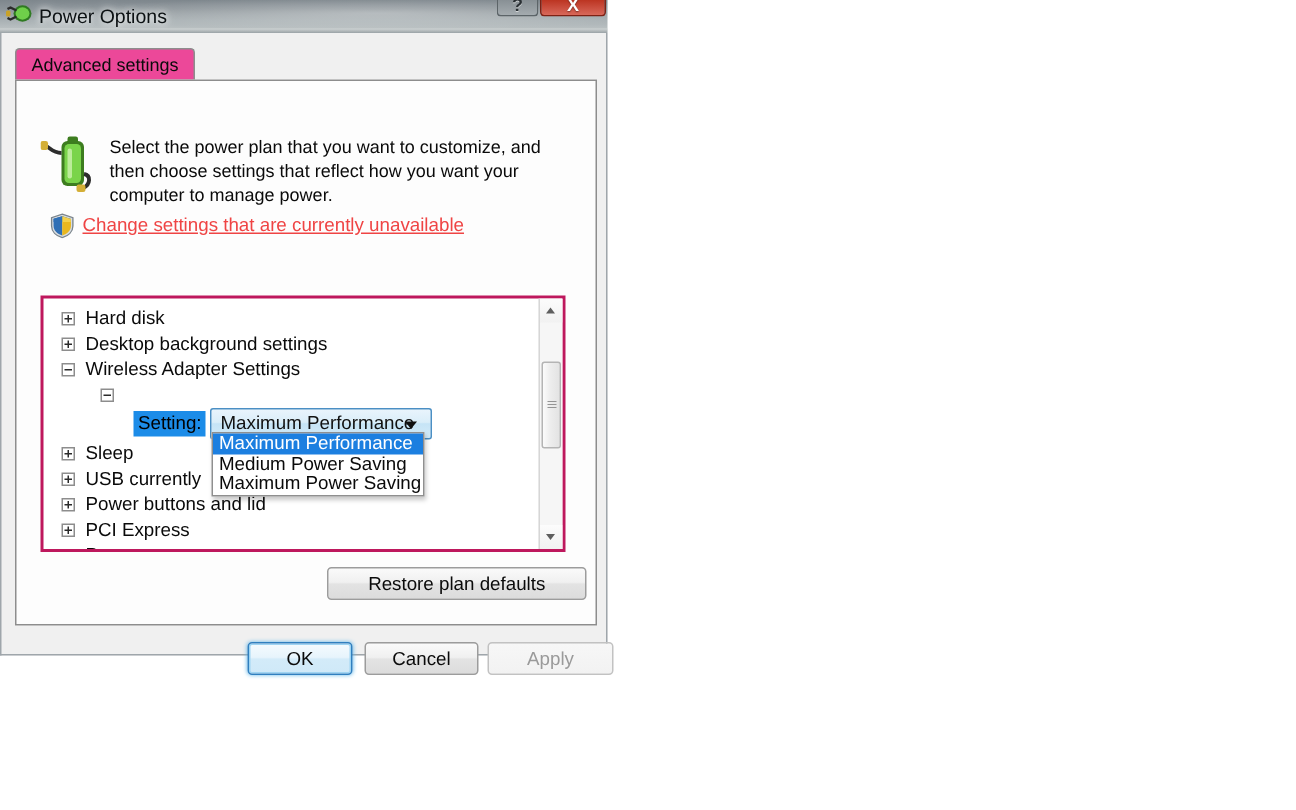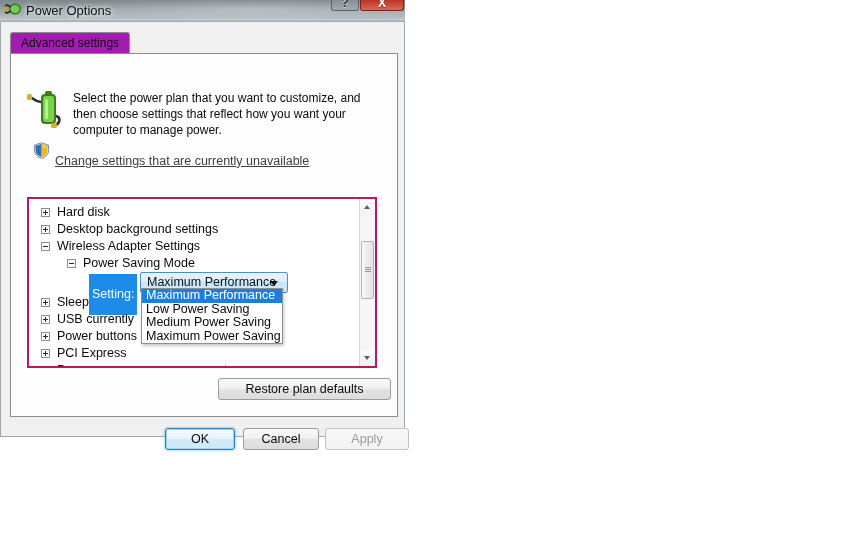--- a/index.html
+++ b/index.html
@@ -113,21 +113,21 @@
     left: 9px; top: 10px;
     width: 388px;
     height: 22px;
   }
   #tab-advanced {
     position: absolute;
     left: 0; top: 0;
     height: 22px;
     line-height: 21px;
     padding: 0 10px;
-    background: #a21caf;
+    background: #ec4899;
     border: 1px solid #8d8d8d;
     border-bottom: none;
     border-radius: 3px 3px 0 0;
     font-size: 12px;
     color: #0b0b0b;
     box-sizing: border-box;
     white-space: nowrap;
   }
   #tabpanel {
     position: absolute;
@@ -153,23 +153,23 @@
     line-height: 16px;
     color: #0a0a0a;
   }
   #shield-icon {
     position: absolute;
     left: 22px; top: 88px;
     width: 17px; height: 17px;
   }
   #unavailable-link {
     position: absolute;
-    left: 44px; top: 100px;
-    font-size: 12.5px;
-    color: #404040;
+    left: 44px; top: 89px;
+    font-size: 12.5px;
+    color: #ef4444;
     text-decoration: underline;
     cursor: pointer;
     white-space: nowrap;
   }
 
   
   #plan-combo {
     position: absolute;
     left: 16px; top: 114px;
     width: 238px; height: 22px;
@@ -252,23 +252,23 @@
   .lvl1 .expander { left: 38px; }
   .lvl1 .tree-label { left: 54px; }
 
   
   #setting-row { height: 22px; }
   #setting-label {
     position: absolute;
     left: 60px; top: 2px;
     height: 17px;
     line-height: 17px;
-    padding: 12px 3px;
+    padding: 0 3px;
     background: #1c8ce8;
-    color: #ffffff;
+    color: #000000;
     font-size: 12.5px;
     white-space: nowrap;
   }
 
   
   #setting-combo {
     position: absolute;
     left: 111px; top: 0px;
     width: 148px; height: 21px;
     background: linear-gradient(180deg, #e9f4fc 0%, #daeef9 45%, #c6e4f6 50%, #d3ebf9 100%);
@@ -471,21 +471,20 @@
             <span class="tree-label">Desktop background settings</span>
           </div>
 
           <div class="tree-row lvl0">
             <span class="expander"></span>
             <span class="tree-label">Wireless Adapter Settings</span>
           </div>
 
           <div class="tree-row lvl1">
             <span class="expander"></span>
-            <span class="tree-label">Power Saving Mode</span>
           </div>
 
           <div class="tree-row" id="setting-row">
             <span id="setting-label">Setting:</span>
             <span id="setting-combo">
               <span id="setting-combo-text">Maximum Performance</span>
               <span id="setting-combo-arrow"></span>
             </span>
           </div>
 
@@ -526,21 +525,20 @@
           </div>
         </div>
       </div>
 
       <div class="btn" id="restore-btn">Restore plan defaults</div>
 
     </div>
 
     <div id="dropdown-list">
       <div class="dd-item selected">Maximum Performance</div>
-      <div class="dd-item">Low Power Saving</div>
       <div class="dd-item">Medium Power Saving</div>
       <div class="dd-item">Maximum Power Saving</div>
     </div>
 
     <div class="btn" id="ok-btn">OK</div>
     <div class="btn" id="cancel-btn">Cancel</div>
     <div class="btn" id="apply-btn">Apply</div>
 
   </div>
 </div>

